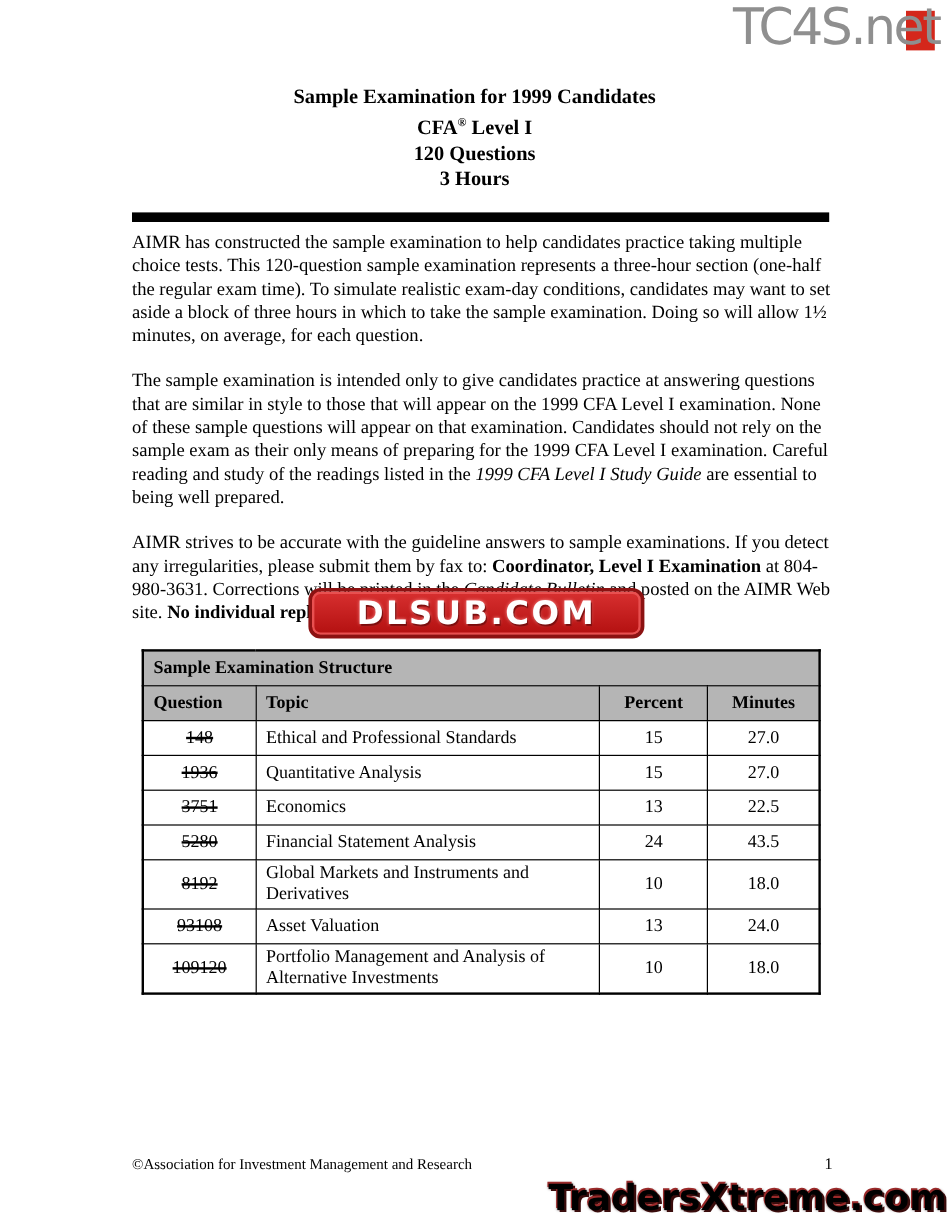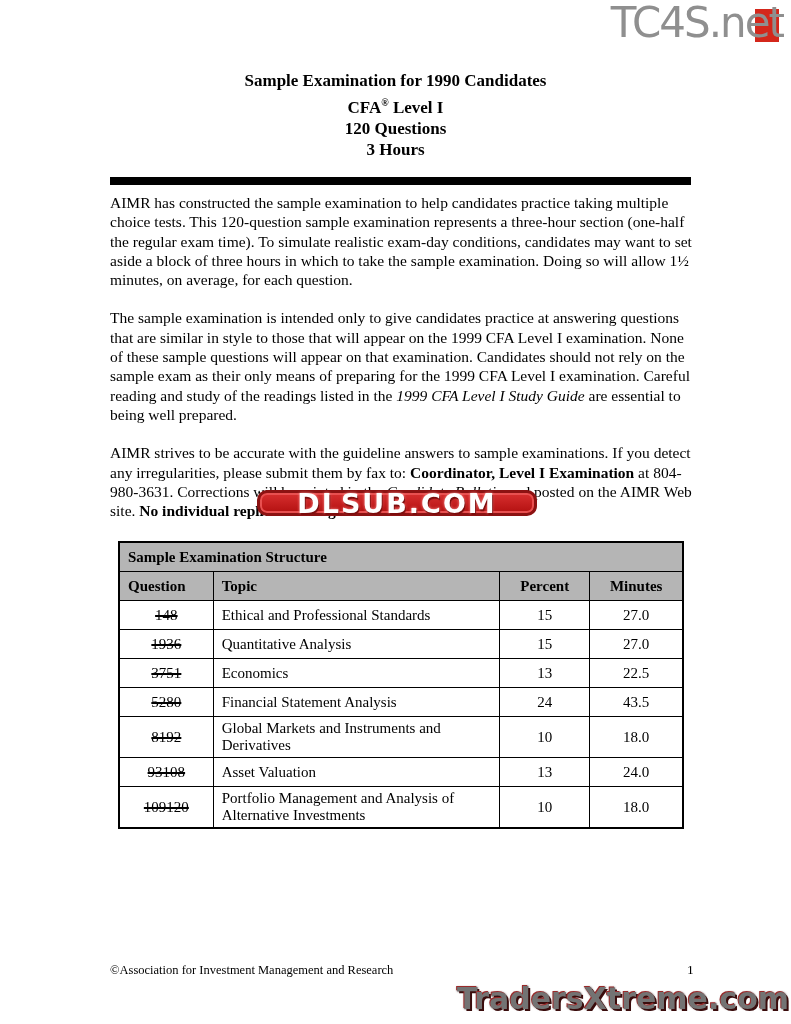--- a/index.html
+++ b/index.html
@@ -31,21 +31,21 @@
   
   .doc-body{
     position:absolute;top:193px;left:110px;width:582px;
     font-size:15.5px;line-height:19.3px;text-align:left;
   }
   .doc-body p{margin:0 0 19px 0;}
   .it{font-style:italic;}
   .bd{font-weight:bold;}
   
   .dlsub{
-    position:absolute;top:490px;left:257px;width:280px;height:26px;
+    position:absolute;top:490px;left:257px;width:280px;height:42px;
     box-sizing:border-box;
     background:linear-gradient(#d83030,#b31010);
     border:3px solid #8c1212;
     box-shadow:inset 0 0 0 2px #e85050;
     border-radius:10px;
     display:flex;align-items:center;justify-content:center;
     font-family:"DejaVu Sans", sans-serif;font-weight:bold;
     font-size:27px;letter-spacing:2px;color:#ffffff;
     text-shadow:1px 2px 1px #7a0c0c, 0 0 3px #ff9a9a;
     text-align:center;
@@ -69,36 +69,36 @@
   .qrange{text-decoration:line-through;text-decoration-thickness:1.5px;}
   td.cell-total{padding-left:36px;font-weight:normal;}
   
   .footer-copy{position:absolute;top:963px;left:110px;font-size:12.5px;}
   .footer-page{position:absolute;top:962px;left:687px;font-size:13.5px;}
   
   .traders{
     position:absolute;top:981px;right:2px;
     font-family:"DejaVu Sans", sans-serif;font-weight:bold;
     font-size:30px;letter-spacing:0px;
-    color:#737373;
+    color:#000000;
     text-shadow:-1px -1px 0 #9a2a2a, 2px 2px 0 #3a0c0c, 0 0 2px #200;
   }
 </style>
 </head>
 <body>
 
 <div class="page">
 
   <div class="tc4s-wrap">
     <div class="tc4s-red"></div>
     <div class="tc4s-text">TC4S.net</div>
   </div>
 
   <div class="title-block">
-    <div>Sample Examination for 1990 Candidates</div>
+    <div>Sample Examination for 1999 Candidates</div>
     <div><span>CFA</span><sup>®</sup><span> Level I</span></div>
     <div>120 Questions</div>
     <div>3 Hours</div>
   </div>
 
   <div class="rule"></div>
 
   <div class="doc-body">
     <p>AIMR has constructed the sample examination to help candidates practice taking multiple choice tests.  This 120-question sample examination represents a three-hour section (one-half the regular exam time).  To simulate realistic exam-day conditions, candidates may want to set aside a block of three hours in which to take the sample examination.  Doing so will allow 1½ minutes, on average, for each question.</p>
     <p><span>The sample examination is intended only to give candidates practice at answering questions that are similar in style to those that will appear on the 1999 CFA Level I examination.  None of these sample questions will appear on that examination.  Candidates should not rely on the sample exam as their only means of preparing for the 1999 CFA Level I examination.  Careful reading and study of the readings listed in the </span><span class="it">1999 CFA Level I Study Guide</span><span> are essential to being well prepared.</span></p>

